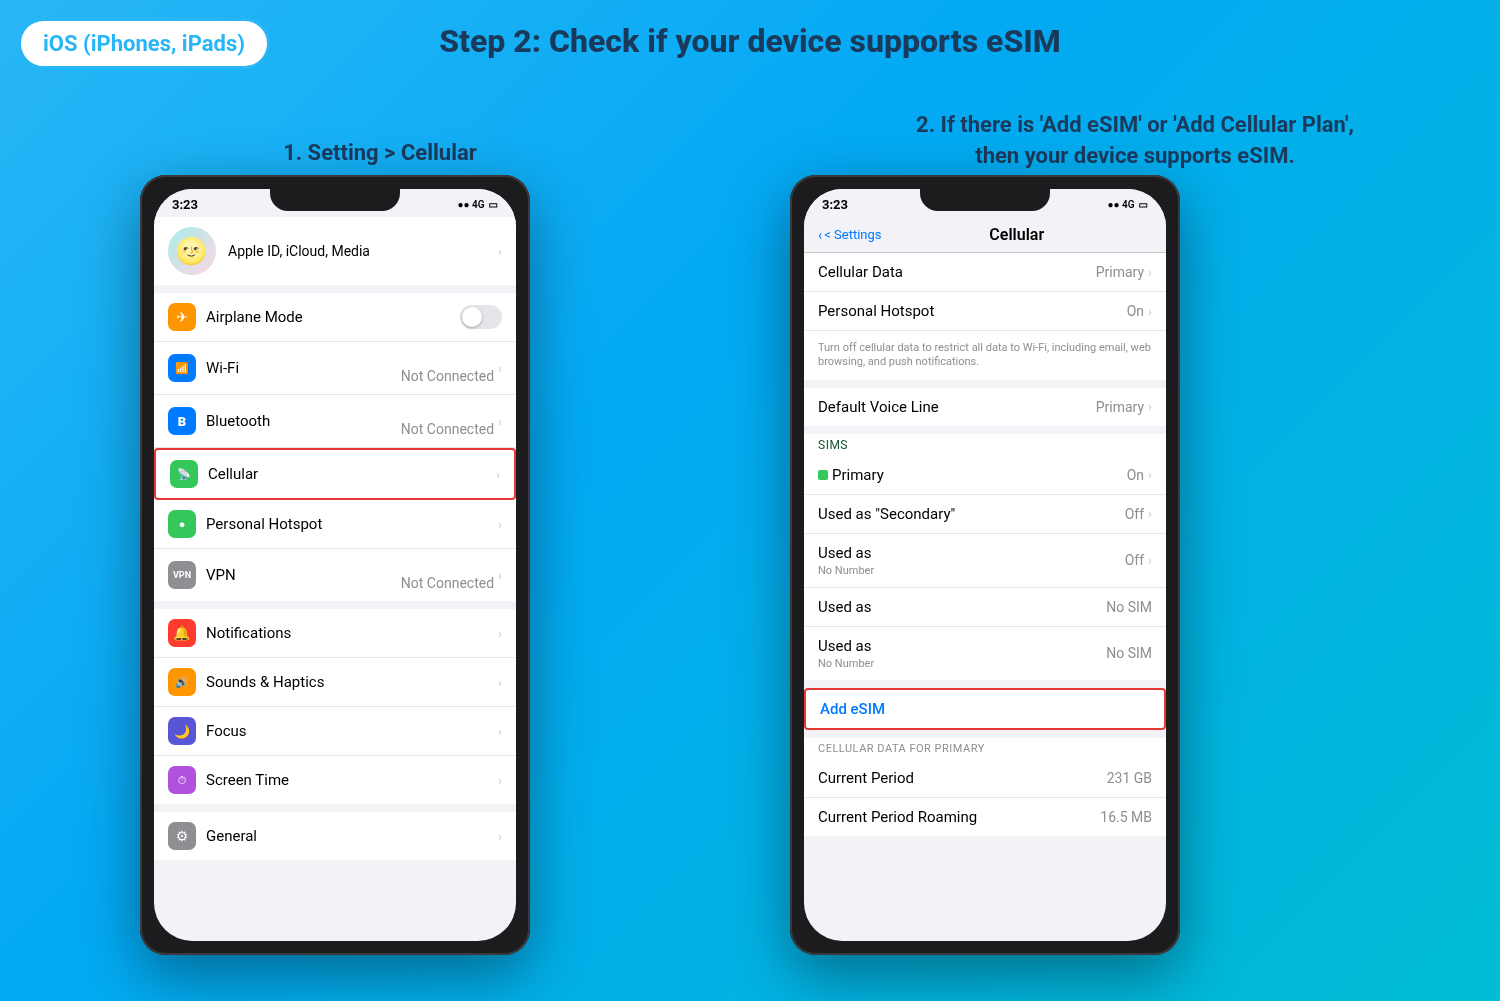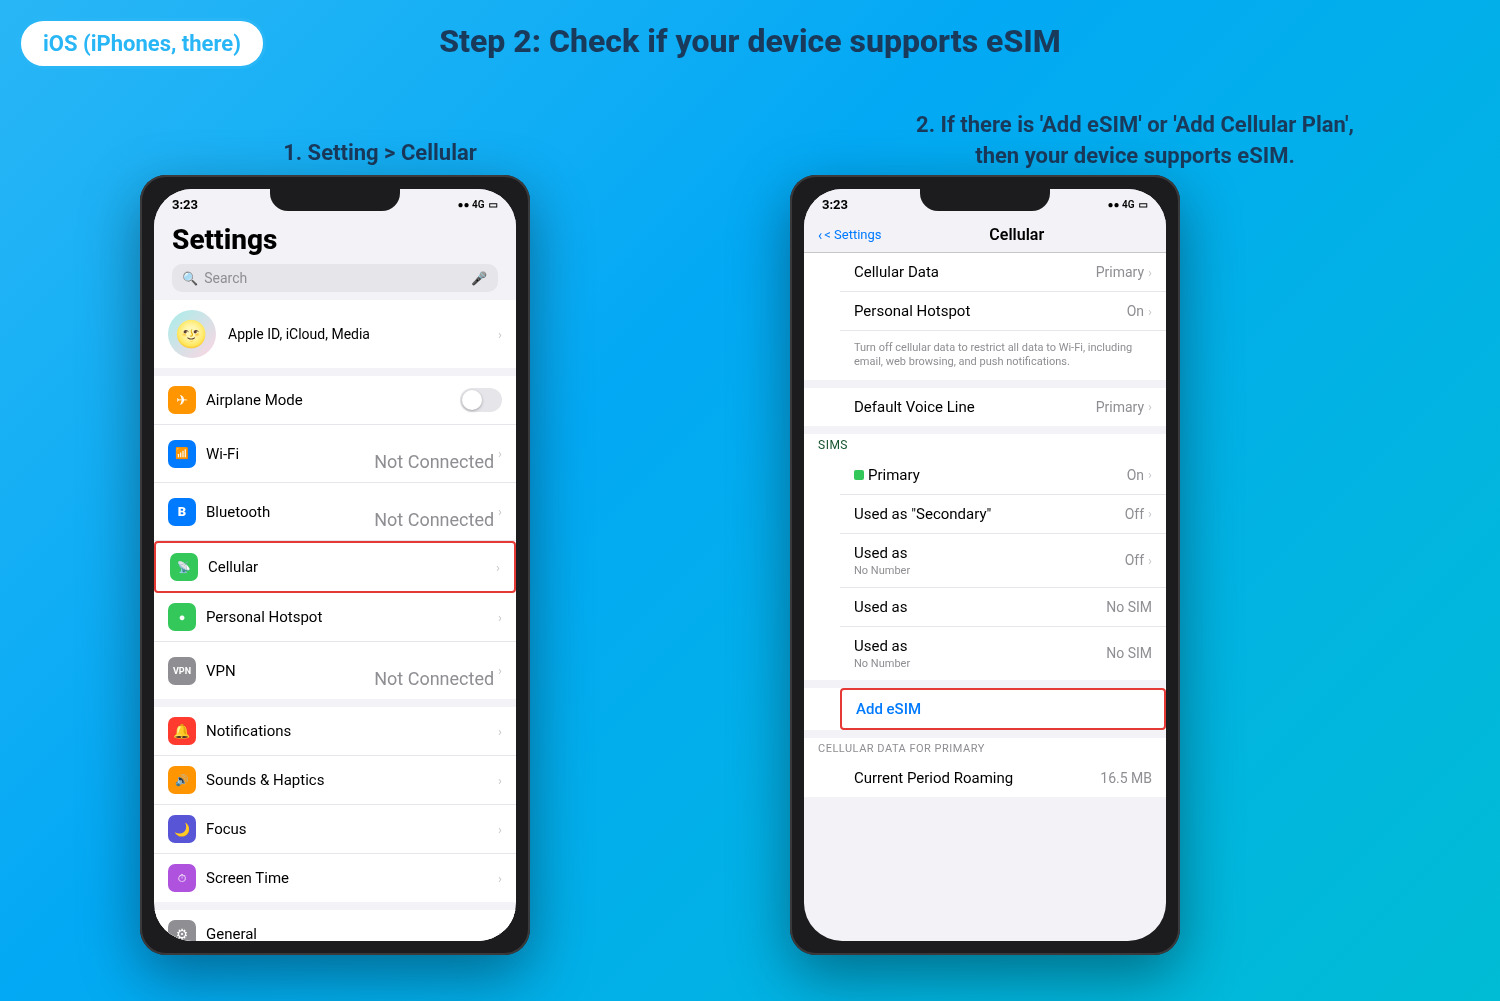--- a/index.html
+++ b/index.html
@@ -178,21 +178,21 @@
     .icon-purple { background: #af52de; }
     .icon-indigo { background: #5856d6; }
     .icon-gear { background: #8e8e93; }
 
     .item-label {
       font-size: 15px;
       color: #000;
       flex: 1;
     }
     .item-value {
-      font-size: 18px;
+      font-size: 14px;
       color: #8e8e93;
       margin-right: 4px;
       margin-top: 16px;
     }
     .item-chevron {
       color: #c7c7cc;
       font-size: 13px;
     }
     .toggle {
       width: 42px;
@@ -273,21 +273,20 @@
       background: white;
       margin-bottom: 8px;
     }
     .cell-item {
       display: flex;
       align-items: center;
       justify-content: space-between;
       padding: 10px 14px;
       border-bottom: 0.5px solid #e5e5ea;
       background: white;
-      margin-left: 36px;
     }
     .cell-item:last-child { border-bottom: none; }
     .cell-item-label { font-size: 15px; color: #000; }
     .cell-item-value { font-size: 14px; color: #8e8e93; display: flex; align-items: center; gap: 4px; }
     .cell-item-note { font-size: 11px; color: #8e8e93; margin-top: 2px; }
     .cell-section-label {
       padding: 4px 14px 4px;
       font-size: 12px;
       color: #14532d;
       text-transform: uppercase;
@@ -318,21 +317,21 @@
       height: 10px;
       background: #34c759;
       border-radius: 2px;
       margin-right: 4px;
       display: inline-block;
     }
   </style>
 </head>
 <body>
 
-<div class="ios-badge">iOS (iPhones, there)</div>
+<div class="ios-badge">iOS (iPhones, iPads)</div>
 
 <div class="step-title">Step 2: Check if your device supports eSIM</div>
 
 <div class="sub-label-left">1. Setting &gt; Cellular</div>
 
 <div class="sub-label-right">
   <span>2. If there is 'Add eSIM' or 'Add Cellular Plan',</span><br>
   <span>then your device supports eSIM.</span>
 </div>
 
@@ -342,28 +341,20 @@
       <div class="notch"></div>
 
       <div class="status-bar">
         <span class="status-time">3:23</span>
         <span class="status-icons">
           <span>●● 4G</span>
           <span>▭</span>
         </span>
       </div>
 
-      <div class="settings-header">
-        <div class="settings-title">Settings</div>
-        <div class="search-bar">
-          <span class="search-icon">🔍</span>
-          <span class="search-text">Search</span>
-          <span class="mic-icon">🎤</span>
-        </div>
-      </div>
 
       <div class="apple-id-row">
         <div class="apple-id-avatar">
           <span>🌝</span>
         </div>
         <div class="apple-id-info">
           <div class="apple-id-name">Apple ID, iCloud, Media</div>
         </div>
         <span class="item-chevron">›</span>
       </div>
@@ -542,20 +533,24 @@
         </div>
 
         <div class="cell-section">
           <div class="cell-item add-esim-highlight">
             <span class="add-esim-text">Add eSIM</span>
           </div>
         </div>
 
         <div class="cell-section">
           <div class="cell-data-section-label">CELLULAR DATA FOR PRIMARY</div>
+          <div class="cell-item">
+            <div class="cell-item-label">Current Period</div>
+            <div class="cell-item-value">231 GB</div>
+          </div>
           <div class="cell-item" style="border-bottom:none;">
             <div class="cell-item-label">Current Period Roaming</div>
             <div class="cell-item-value">16.5 MB</div>
           </div>
         </div>
       </div>
     </div>
   </div>
 </div>
 

